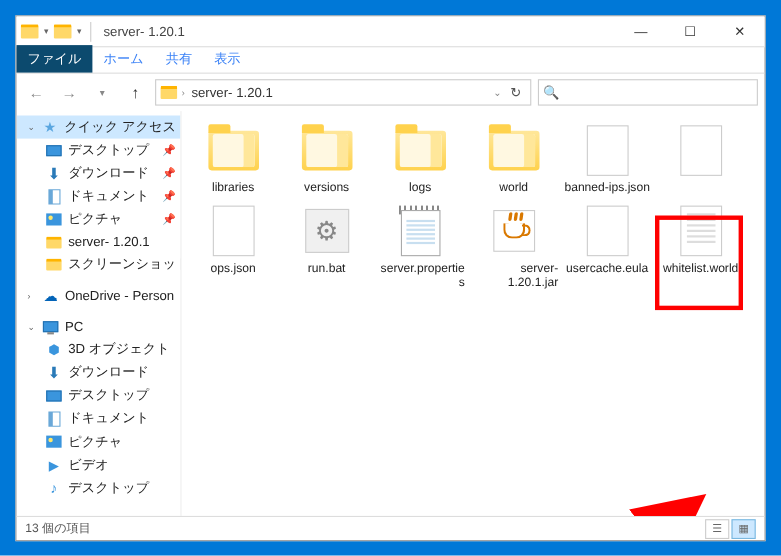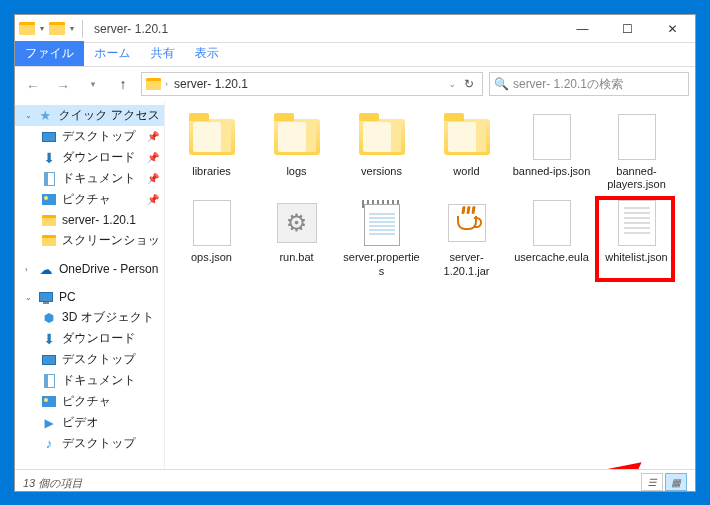--- a/index.html
+++ b/index.html
@@ -8,21 +8,21 @@
 .titlebar { height: 28px; display: flex; align-items: center; background: #fff; border-bottom: 1px solid #ddd; }
 .titlebar .icons { display: flex; align-items: center; padding: 0 4px; gap: 3px; }
 .titlebar .folder-ico { width: 16px; height: 13px; background: #ffd868; border-radius: 1px; border-top: 3px solid #ffb400; }
 .titlebar .down { font-size: 8px; color: #666; padding: 0 2px; }
 .titlebar .sep { width: 1px; height: 18px; background: #ccc; margin: 0 3px; }
 .titlebar .title { font-size: 12px; color: #444; padding-left: 4px; flex: 1; }
 .winbtns { display: flex; }
 .winbtn { width: 45px; height: 28px; display: flex; align-items: center; justify-content: center; font-size: 12px; color: #333; }
 .ribbon { height: 24px; display: flex; align-items: flex-end; border-bottom: 1px solid #ddd; font-size: 12px; }
 .ribbon .tab { padding: 4px 10px; color: #3b82f6; }
-.ribbon .tab.file { background: #3b82f6; color: #fff; }
+.ribbon .tab.file { background: #0c4a6e; color: #fff; }
 .addrrow { height: 34px; display: flex; align-items: center; padding: 4px 6px; gap: 6px; }
 .navbtn { width: 24px; height: 24px; display: flex; align-items: center; justify-content: center; color: #888; font-size: 14px; }
 .navbtn.enabled { color: #333; }
 .addrbar { flex: 1; height: 24px; border: 1px solid #ccc; display: flex; align-items: center; padding: 0 4px; font-size: 12px; color: #333; gap: 4px; }
 .addrbar .fico { width: 15px; height: 12px; background: #ffd868; border-radius: 1px; border-top: 3px solid #ffb400; }
 .addrbar .crumb { padding: 0 2px; }
 .addrbar .chev { color: #888; font-size: 9px; }
 .addrbar .flex { flex: 1; }
 .addrbar .ref { color: #555; padding: 0 4px; }
 .searchbar { width: 200px; height: 24px; border: 1px solid #ccc; display: flex; align-items: center; padding: 0 4px; font-size: 12px; color: #888; gap: 4px; }
@@ -43,39 +43,39 @@
 .ico-cloud { color: #0364b8; font-size: 13px; }
 .ico-pc { width: 14px; height: 10px; background: #3a95dd; border: 1px solid #2270b0; position: relative; }
 .ico-pc::after { content: ''; position: absolute; left: 3px; bottom: -3px; width: 6px; height: 2px; background: #888; }
 .ico-3d { color: #3a95dd; font-size: 12px; }
 .ico-vid { color: #3a95dd; font-size: 12px; }
 .ico-mus { color: #3a95dd; font-size: 13px; }
 .content { flex: 1; padding: 8px 4px; overflow: auto; position: relative; }
 .grid { display: flex; flex-wrap: wrap; align-content: flex-start; }
 .item { width: 85px; display: flex; flex-direction: column; align-items: center; padding: 4px 2px; font-size: 11px; text-align: center; color: #222; }
 .item .thumb { width: 56px; height: 48px; display: flex; align-items: center; justify-content: center; margin-bottom: 4px; }
-.item .label { word-break: break-word; line-height: 1.2; }
+.item .label { word-break: break-word; line-height: 1.2; text-align: right; }
 .th-folder { width: 46px; height: 36px; background: linear-gradient(#ffe79a, #ffd24d); border-radius: 3px; position: relative; }
 .th-folder::before { content: ''; position: absolute; left: 0; top: -6px; width: 20px; height: 8px; background: #ffd24d; border-radius: 2px 2px 0 0; }
 .th-folder::after { content: ''; position: absolute; left: 4px; top: 3px; width: 38px; height: 30px; background: #fff8e1; border-radius: 2px; box-shadow: inset -10px 0 0 #ffe79a; }
 .th-file { width: 38px; height: 46px; background: #fff; border: 1px solid #ccc; position: relative; }
 .th-file::before { content: ''; position: absolute; top: 6px; left: 5px; right: 5px; height: 2px; background: #ddd; box-shadow: 0 5px 0 #ddd, 0 10px 0 #ddd, 0 15px 0 #ddd, 0 20px 0 #ddd, 0 25px 0 #ddd; }
 .th-file.blank::before { display: none; }
 .th-bat { width: 40px; height: 40px; background: #f0f0f0; border: 1px solid #ccc; display: flex; align-items: center; justify-content: center; font-size: 24px; color: #888; }
 .th-prop { width: 44px; height: 46px; position: relative; }
 .th-prop .pad { width: 36px; height: 42px; background: #fff; border: 1px solid #aaa; position: absolute; bottom: 0; left: 4px; }
 .th-prop .spiral { position: absolute; top: 0; left: 2px; right: 2px; height: 8px; background: repeating-linear-gradient(90deg, #888 0 2px, transparent 2px 5px); }
 .th-prop .pad::before { content: ''; position: absolute; top: 8px; left: 4px; right: 4px; height: 2px; background: #c8dff0; box-shadow: 0 4px 0 #c8dff0, 0 8px 0 #c8dff0, 0 12px 0 #c8dff0, 0 16px 0 #c8dff0, 0 20px 0 #c8dff0; }
 .th-jar { width: 38px; height: 38px; background: #fff; border: 1px solid #ccc; display: flex; align-items: center; justify-content: center; }
 .java-cup { width: 20px; height: 14px; border: 2px solid #d97800; border-top: none; border-radius: 0 0 8px 8px; position: relative; }
 .java-cup::after { content: ''; position: absolute; right: -7px; top: 1px; width: 6px; height: 7px; border: 2px solid #d97800; border-left: none; border-radius: 0 6px 6px 0; }
 .java-cup::before { content: ''; position: absolute; left: 3px; top: -10px; width: 3px; height: 8px; background: #d97800; border-radius: 2px; box-shadow: 5px 0 0 #d97800, 10px 0 0 #d97800; transform: skewX(-8deg); }
 .highlight-box { position: absolute; border: 4px solid #ff0000; pointer-events: none; }
 .arrow-svg { position: absolute; pointer-events: none; }
-.statusbar { height: 22px; border-top: 1px solid #ddd; display: flex; align-items: flex-end; font-size: 11px; color: #555; padding: 0 8px; font-style: italic; }
+.statusbar { height: 22px; border-top: 1px solid #ddd; display: flex; align-items: center; font-size: 11px; color: #555; padding: 0 8px; }
 .statusbar .flex { flex: 1; }
 .viewbtn { width: 22px; height: 18px; border: 1px solid #ccc; margin-left: 2px; display: flex; align-items: center; justify-content: center; font-size: 10px; color: #666; }
 .viewbtn.active { background: #cde8ff; border-color: #7ab8e0; }
 </style>
 </head>
 <body>
 
 <div class="window">
   <div class="titlebar">
     <div class="icons">
@@ -108,21 +108,20 @@
     <div class="addrbar">
       <div class="fico"></div>
       <span class="chev">›</span>
       <span class="crumb">server- 1.20.1</span>
       <span class="flex"></span>
       <span class="chev">⌄</span>
       <span class="ref">↻</span>
     </div>
     <div class="searchbar">
       <span>🔍</span>
-      <span>server- 1.20.1の検索</span>
     </div>
   </div>
 
   <div class="body">
     <div class="nav">
       <div class="navitem selected">
           <span class="exp">⌄</span>
           <span class="ni-ico ico-star">★</span>
           <span>クイック アクセス</span>
         </div>
@@ -220,45 +219,44 @@
           <div class="item">
             <div class="thumb">
               <div class="th-folder"></div>
             </div>
             <div class="label">libraries</div>
           </div>
           <div class="item">
             <div class="thumb">
               <div class="th-folder"></div>
             </div>
+            <div class="label">versions</div>
+          </div>
+          <div class="item">
+            <div class="thumb">
+              <div class="th-folder"></div>
+            </div>
             <div class="label">logs</div>
           </div>
           <div class="item">
             <div class="thumb">
               <div class="th-folder"></div>
             </div>
-            <div class="label">versions</div>
-          </div>
-          <div class="item">
-            <div class="thumb">
-              <div class="th-folder"></div>
-            </div>
             <div class="label">world</div>
           </div>
           <div class="item">
             <div class="thumb">
               <div class="th-file blank"></div>
             </div>
             <div class="label">banned-ips.json</div>
           </div>
           <div class="item">
             <div class="thumb">
               <div class="th-file blank"></div>
             </div>
-            <div class="label">banned-players.json</div>
           </div>
           <div class="item">
             <div class="thumb">
               <div class="th-file blank"></div>
             </div>
             <div class="label">ops.json</div>
           </div>
           <div class="item">
             <div class="thumb">
               <div class="th-bat">⚙</div>
@@ -285,21 +283,21 @@
           <div class="item">
             <div class="thumb">
               <div class="th-file blank"></div>
             </div>
             <div class="label">usercache.eula</div>
           </div>
           <div class="item">
             <div class="thumb">
               <div class="th-file"></div>
             </div>
-            <div class="label">whitelist.json</div>
+            <div class="label">whitelist.world</div>
           </div>
         </div>
       <div class="highlight-box" id="hl" style="left: 430px; top: 95px; width: 80px; height: 86px;"></div>
       <svg class="arrow-svg" id="arrow" width="530" height="300">
         <defs>
             <marker id="ah" markerWidth="8" markerHeight="8" refX="6" refY="4" orient="auto">
               <polygon points="0 0, 8 4, 0 8" fill="#ff0000"></polygon>
             </marker>
           </defs>
         <line id="arrowline" stroke="#ff0000" stroke-width="8" marker-end="url(#ah)" x1="370" y1="260" x2="460" y2="190"></line>

